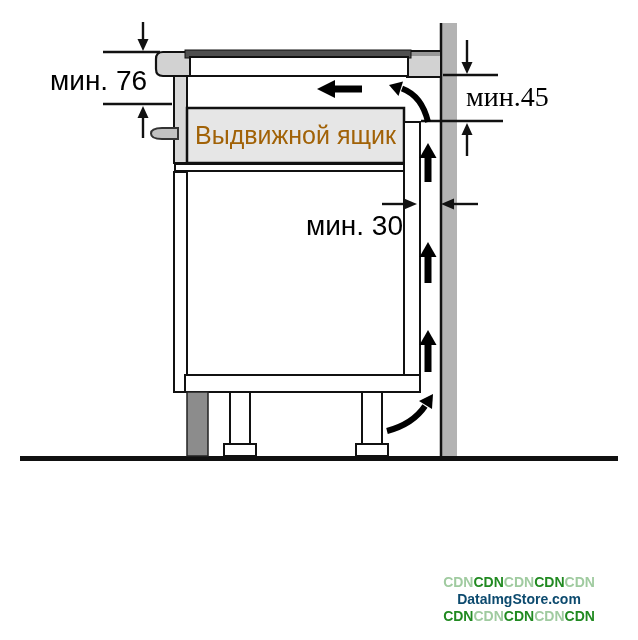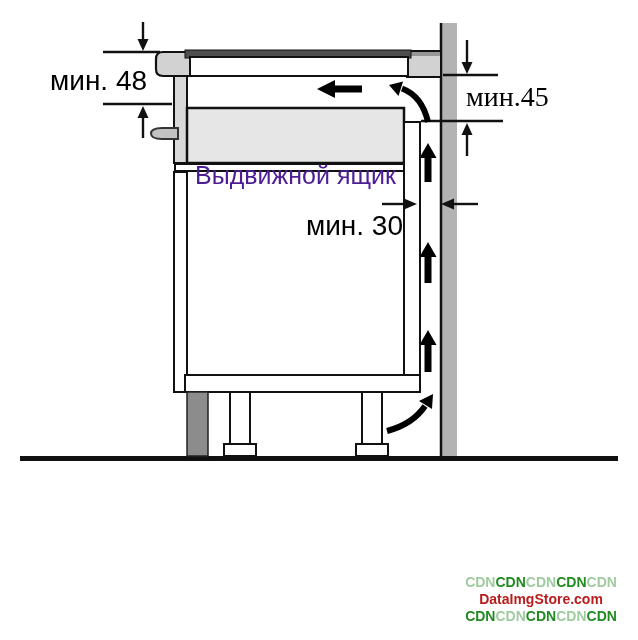--- a/index.html
+++ b/index.html
@@ -5,26 +5,26 @@
   html,body{margin:0;padding:0;background:#fff;}
   #canvas{position:relative;width:638px;height:640px;background:#ffffff;overflow:hidden;
           font-family:"Liberation Sans",sans-serif;}
   #linework{position:absolute;left:0;top:0;width:638px;height:640px;}
   .dim-label{position:absolute;color:#000;font-size:28px;line-height:30px;white-space:nowrap;}
   #dim65{left:50px;top:66px;}
   #dim45{left:466px;top:82px;font-family:Liberation Serif, serif;}
   #dim20{left:295px;top:211px;width:108px;text-align:right;}
   #drawer-label{position:absolute;left:187px;top:108px;width:217px;height:55px;
     display:flex;align-items:center;justify-content:center;
-    color:#4c1d95;font-size:25px;white-space:nowrap;margin-top:40px;}
-  #watermark{position:absolute;left:460px;top:574px;width:162px;text-align:center;
+    color:#a16207;font-size:25px;white-space:nowrap;}
+  #watermark{position:absolute;left:438px;top:574px;width:162px;text-align:center;
     font-weight:bold;font-size:14px;line-height:17px;letter-spacing:0px;}
   .wm-light{color:#a0cba0;}
   .wm-dark{color:#218a21;}
-  .wm-domain{color:#b91c1c;}
+  .wm-domain{color:#0c4a6e;}
 </style>
 </head>
 <body>
 
 <div id="canvas">
 
   <svg id="linework" viewBox="0 0 638 640" xmlns="http://www.w3.org/2000/svg">
 
     <rect x="442" y="23" width="15" height="434" stroke="none" fill="#b3b3b3"></rect>
     <line x1="441" y1="23" x2="441" y2="457" stroke="#111" stroke-width="2.5"></line>
@@ -89,21 +89,21 @@
     <polygon points="428,143 419.5,158 436.5,158" fill="#000"></polygon>
     <line x1="428" y1="257" x2="428" y2="283" stroke="#000" stroke-width="7"></line>
     <polygon points="428,242 419.5,257 436.5,257" fill="#000"></polygon>
     <line x1="428" y1="345" x2="428" y2="372" stroke="#000" stroke-width="7"></line>
     <polygon points="428,330 419.5,345 436.5,345" fill="#000"></polygon>
 
     <path d="M 387 431 Q 413 424 425 406" fill="none" stroke="#000" stroke-width="6"></path>
     <polygon points="433,394 432,409 419,401" fill="#000"></polygon>
   </svg>
 
-  <div class="dim-label" id="dim65">мин. 48</div>
+  <div class="dim-label" id="dim65">мин. 76</div>
   <div class="dim-label" id="dim45">мин.45</div>
   <div class="dim-label" id="dim20">мин. 30</div>
   <div id="drawer-label">Выдвижной ящик</div>
 
   <div id="watermark">
     <div>
       <span class="wm-light">CDN</span><span class="wm-dark">CDN</span><span class="wm-light">CDN</span><span class="wm-dark">CDN</span><span class="wm-light">CDN</span>
     </div>
     <div class="wm-domain">DataImgStore.com</div>
     <div>

